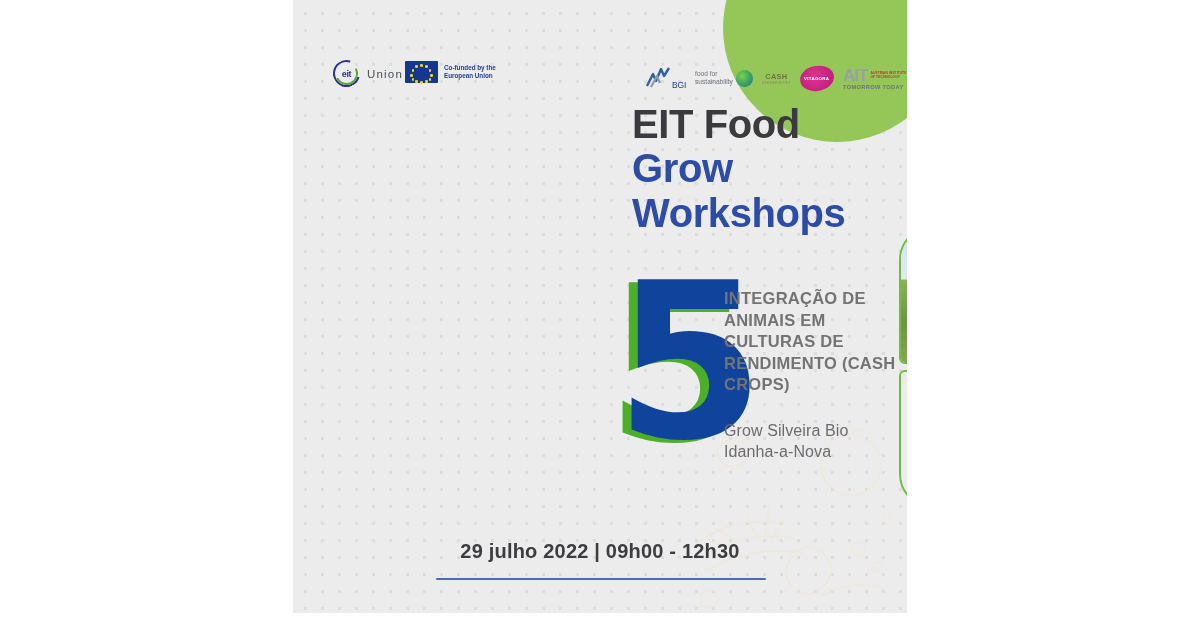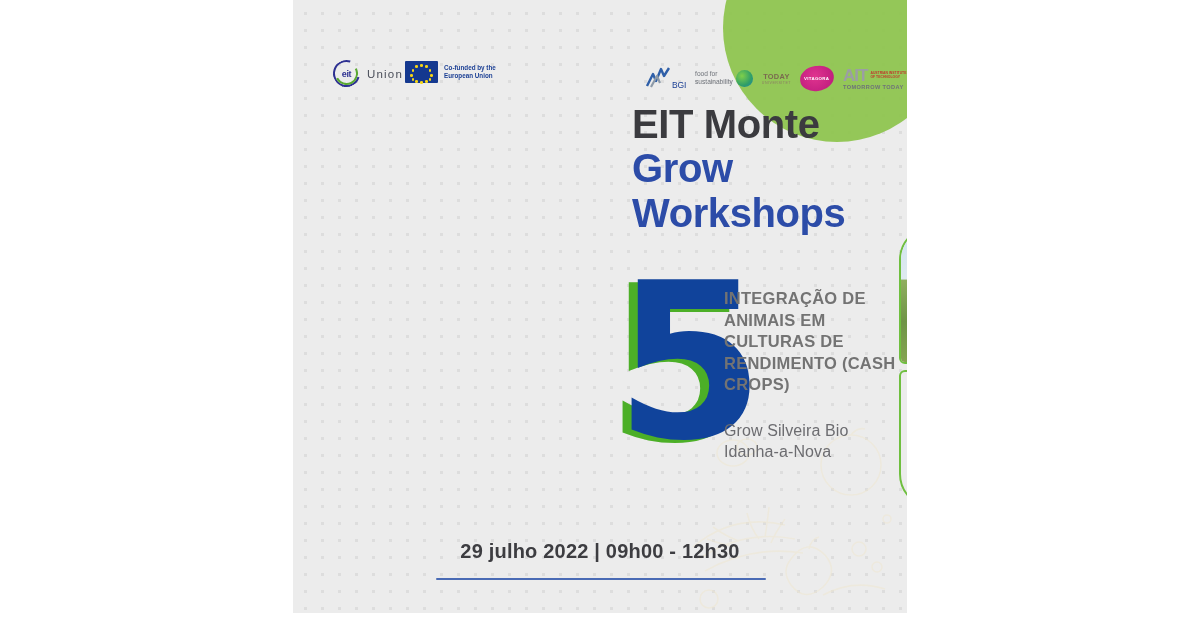--- a/index.html
+++ b/index.html
@@ -198,21 +198,21 @@
         <div class="p-ffs" style="display:flex;align-items:center;gap:3px;">
           <span>
             <span>food for</span><br>
             <span>sustainability</span>
           </span>
           <span class="apple"></span>
         </div>
 
         <div class="p-lunds">
           <span class="crest"></span>
-          <div class="l1">TODAY</div>
+          <div class="l1">CASH</div>
           <div class="l2">UNIVERSITET</div>
         </div>
 
         <div class="p-vit">
           <span>VITAGORA</span>
         </div>
 
         <div class="p-ait">
           <span class="row">
             <span class="big">AIT</span>
@@ -221,21 +221,21 @@
               <span>OF TECHNOLOGY</span>
             </span>
           </span>
           <span class="tt">TOMORROW TODAY</span>
         </div>
 
       </div>
     </div>
 
     <div id="headline">
-      <div class="l1">EIT Monte</div>
+      <div class="l1">EIT Food</div>
       <div class="l2">Grow Workshops</div>
     </div>
 
     <div id="numeral">
       <span class="glyph shadow">5</span>
       <span class="glyph front">5</span>
     </div>
 
     <div id="copy">
       <div class="title">INTEGRAÇÃO DE ANIMAIS EM CULTURAS DE RENDIMENTO (CASH CROPS)</div>

